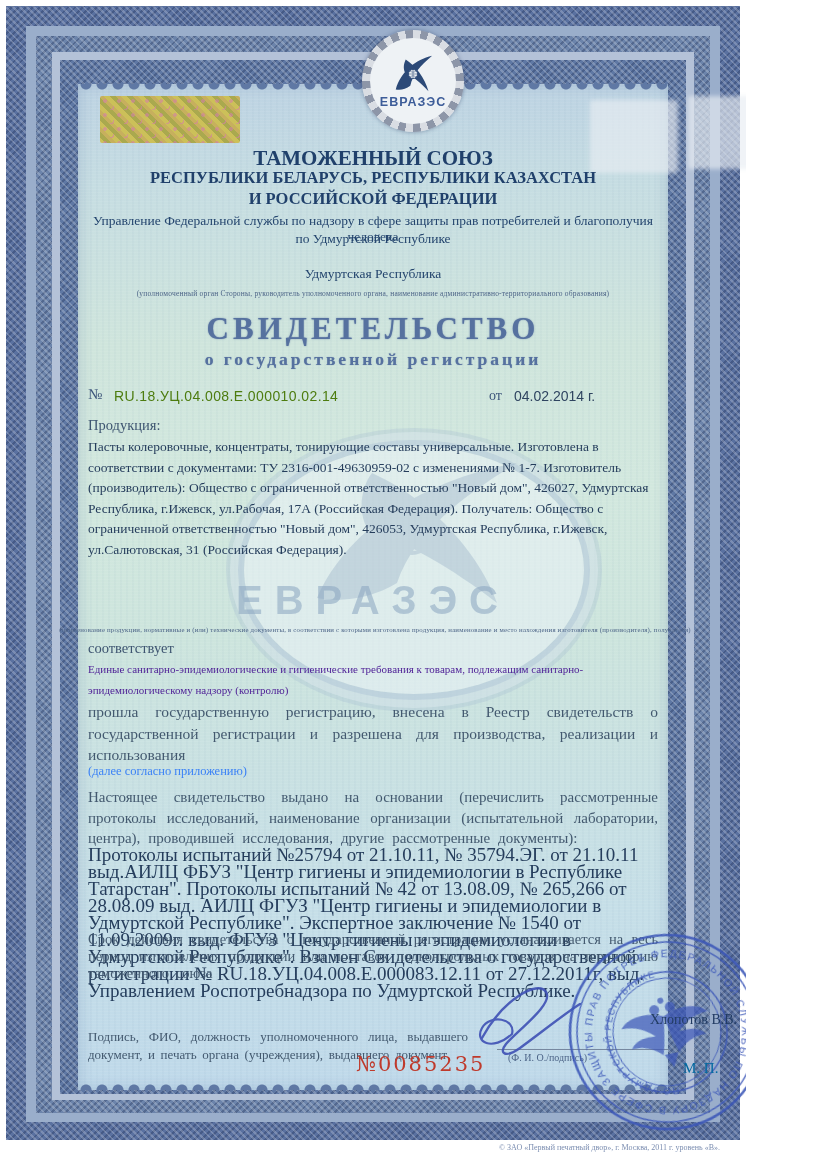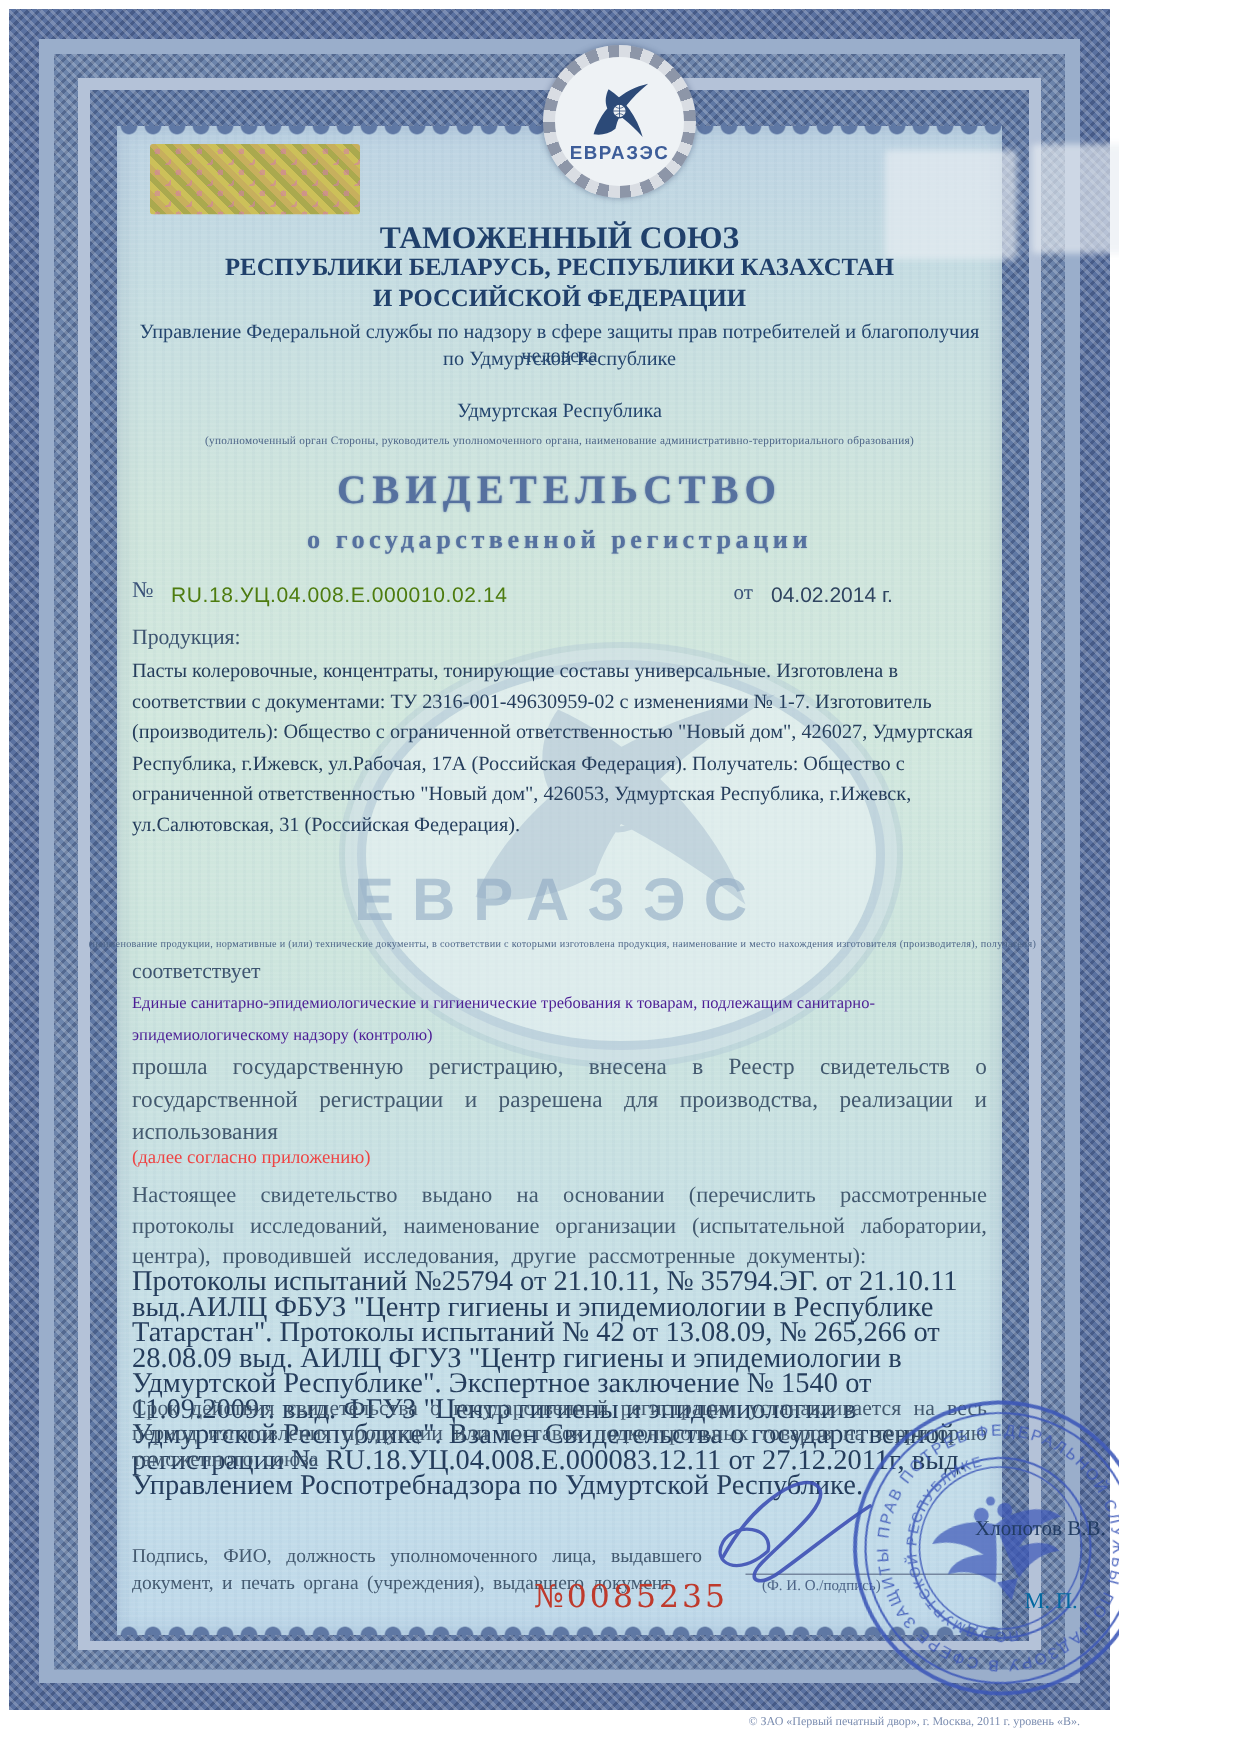--- a/index.html
+++ b/index.html
@@ -56,37 +56,37 @@
   .abs{position:absolute;left:88px;right:88px;}
   .ctr{text-align:center;}
   .navy{color:#20406b;font-weight:bold;}
   .h1{top:146px;font-size:21px;}
   .h2{top:168px;font-size:16.5px;}
   .h3{top:189px;font-size:16.5px;}
   .auth{font-size:13.5px;color:#24456e;}
   .a1{top:213px;} .a2{top:231px;} .a3{top:248px;} .a4{top:266px;}
   .cap{font-size:7.5px;color:#4c6487;letter-spacing:.2px;}
   .cap1{top:289px;}
-  .title{top:311px;font-size:27px;font-weight:bold;letter-spacing:4px;color:#56719f;
+  .title{top:311px;font-size:31px;font-weight:bold;letter-spacing:4px;color:#56719f;
      text-shadow:0 0 1.5px rgba(86,113,159,.8);}
   .subtitle{top:349px;font-size:17.5px;font-weight:bold;letter-spacing:3px;color:#56719f;
      text-shadow:0 0 1px rgba(86,113,159,.7);}
   .numlabel{position:absolute;left:88px;top:386px;font-size:15px;color:#3c547a;}
   .numvalue{position:absolute;left:114px;top:388px;font-family:"Liberation Sans",sans-serif;
      font-size:14px;color:#4d7c0f;letter-spacing:.4px;}
   .datelabel{position:absolute;left:489px;top:388px;font-size:14px;color:#3c547a;}
   .datevalue{position:absolute;left:514px;top:388px;font-family:"Liberation Sans",sans-serif;
      font-size:14px;color:#2f4460;}
   .prod-label{top:417px;font-size:14.5px;color:#3d5470;}
   .prod-text{top:437px;font-size:13.5px;line-height:20.6px;color:#253d5c;text-align:left;}
   .cap2{top:626px;left:38px;right:34px;font-size:6.8px;text-align:center;}
   .sootv{top:640px;font-size:14.5px;color:#3d5470;}
   .compl{top:659px;font-size:11px;line-height:21px;color:#4c1d95;}
   .reg{top:701px;font-size:15.5px;line-height:21.5px;color:#43596f;text-align:justify;word-spacing:.38em;}
-  .note{top:764px;font-size:12.5px;color:#ef4444;}
+  .note{top:764px;font-size:12.5px;color:#3b82f6;}
   .basis-intro{top:787px;font-size:15px;line-height:20.5px;color:#43596f;text-align:justify;word-spacing:.28em;}
   .details{top:846px;font-size:19px;line-height:17px;color:#253d5c;}
   .validity{top:931px;font-size:14.5px;line-height:17px;color:#43596f;text-align:justify;word-spacing:.22em;}
   .sig-cap{top:1008px;width:380px;font-size:13px;line-height:17.5px;color:#43596f;text-align:justify;word-spacing:.18em;margin-top:20px;}
   .sig-line{position:absolute;left:497px;top:1049px;width:172px;border-top:1px solid #76879f;}
   .sig-line-cap{position:absolute;left:508px;top:1052px;font-size:10px;color:#4c6487;}
   .signer{position:absolute;left:650px;top:1012px;font-size:14px;color:#223c63;z-index:8;}
   .mp{position:absolute;left:683px;top:1060px;font-size:15px;color:#0369a1;z-index:8;}
   .serial{position:absolute;left:356px;top:1052px;font-family:"DejaVu Serif",serif;
      font-size:21px;letter-spacing:2px;color:#bf3a2c;}

